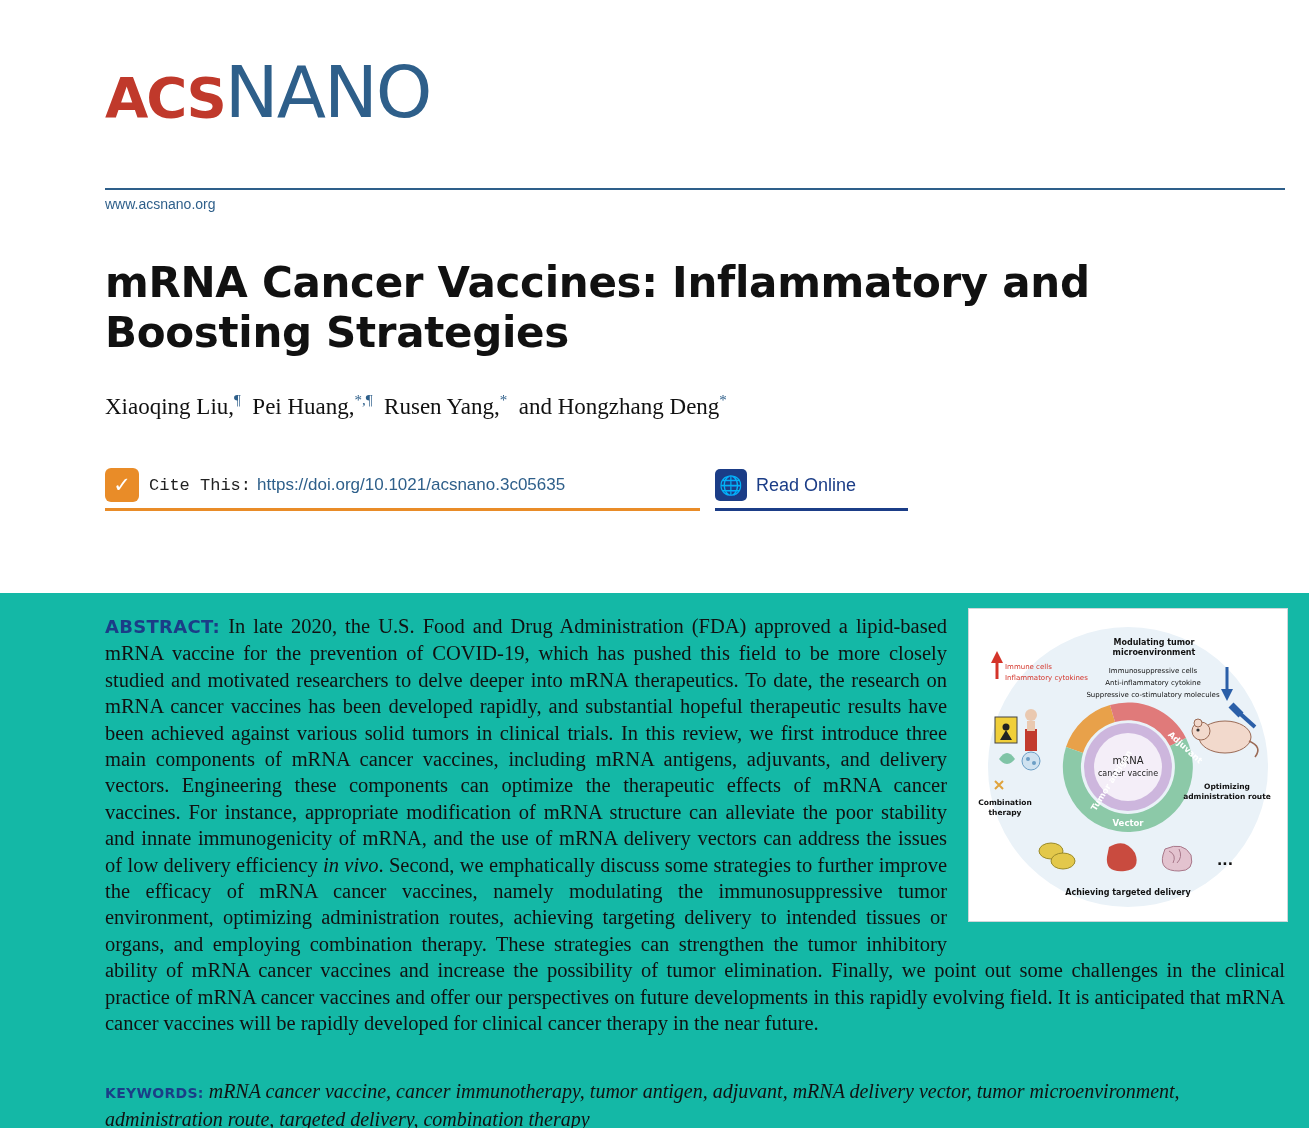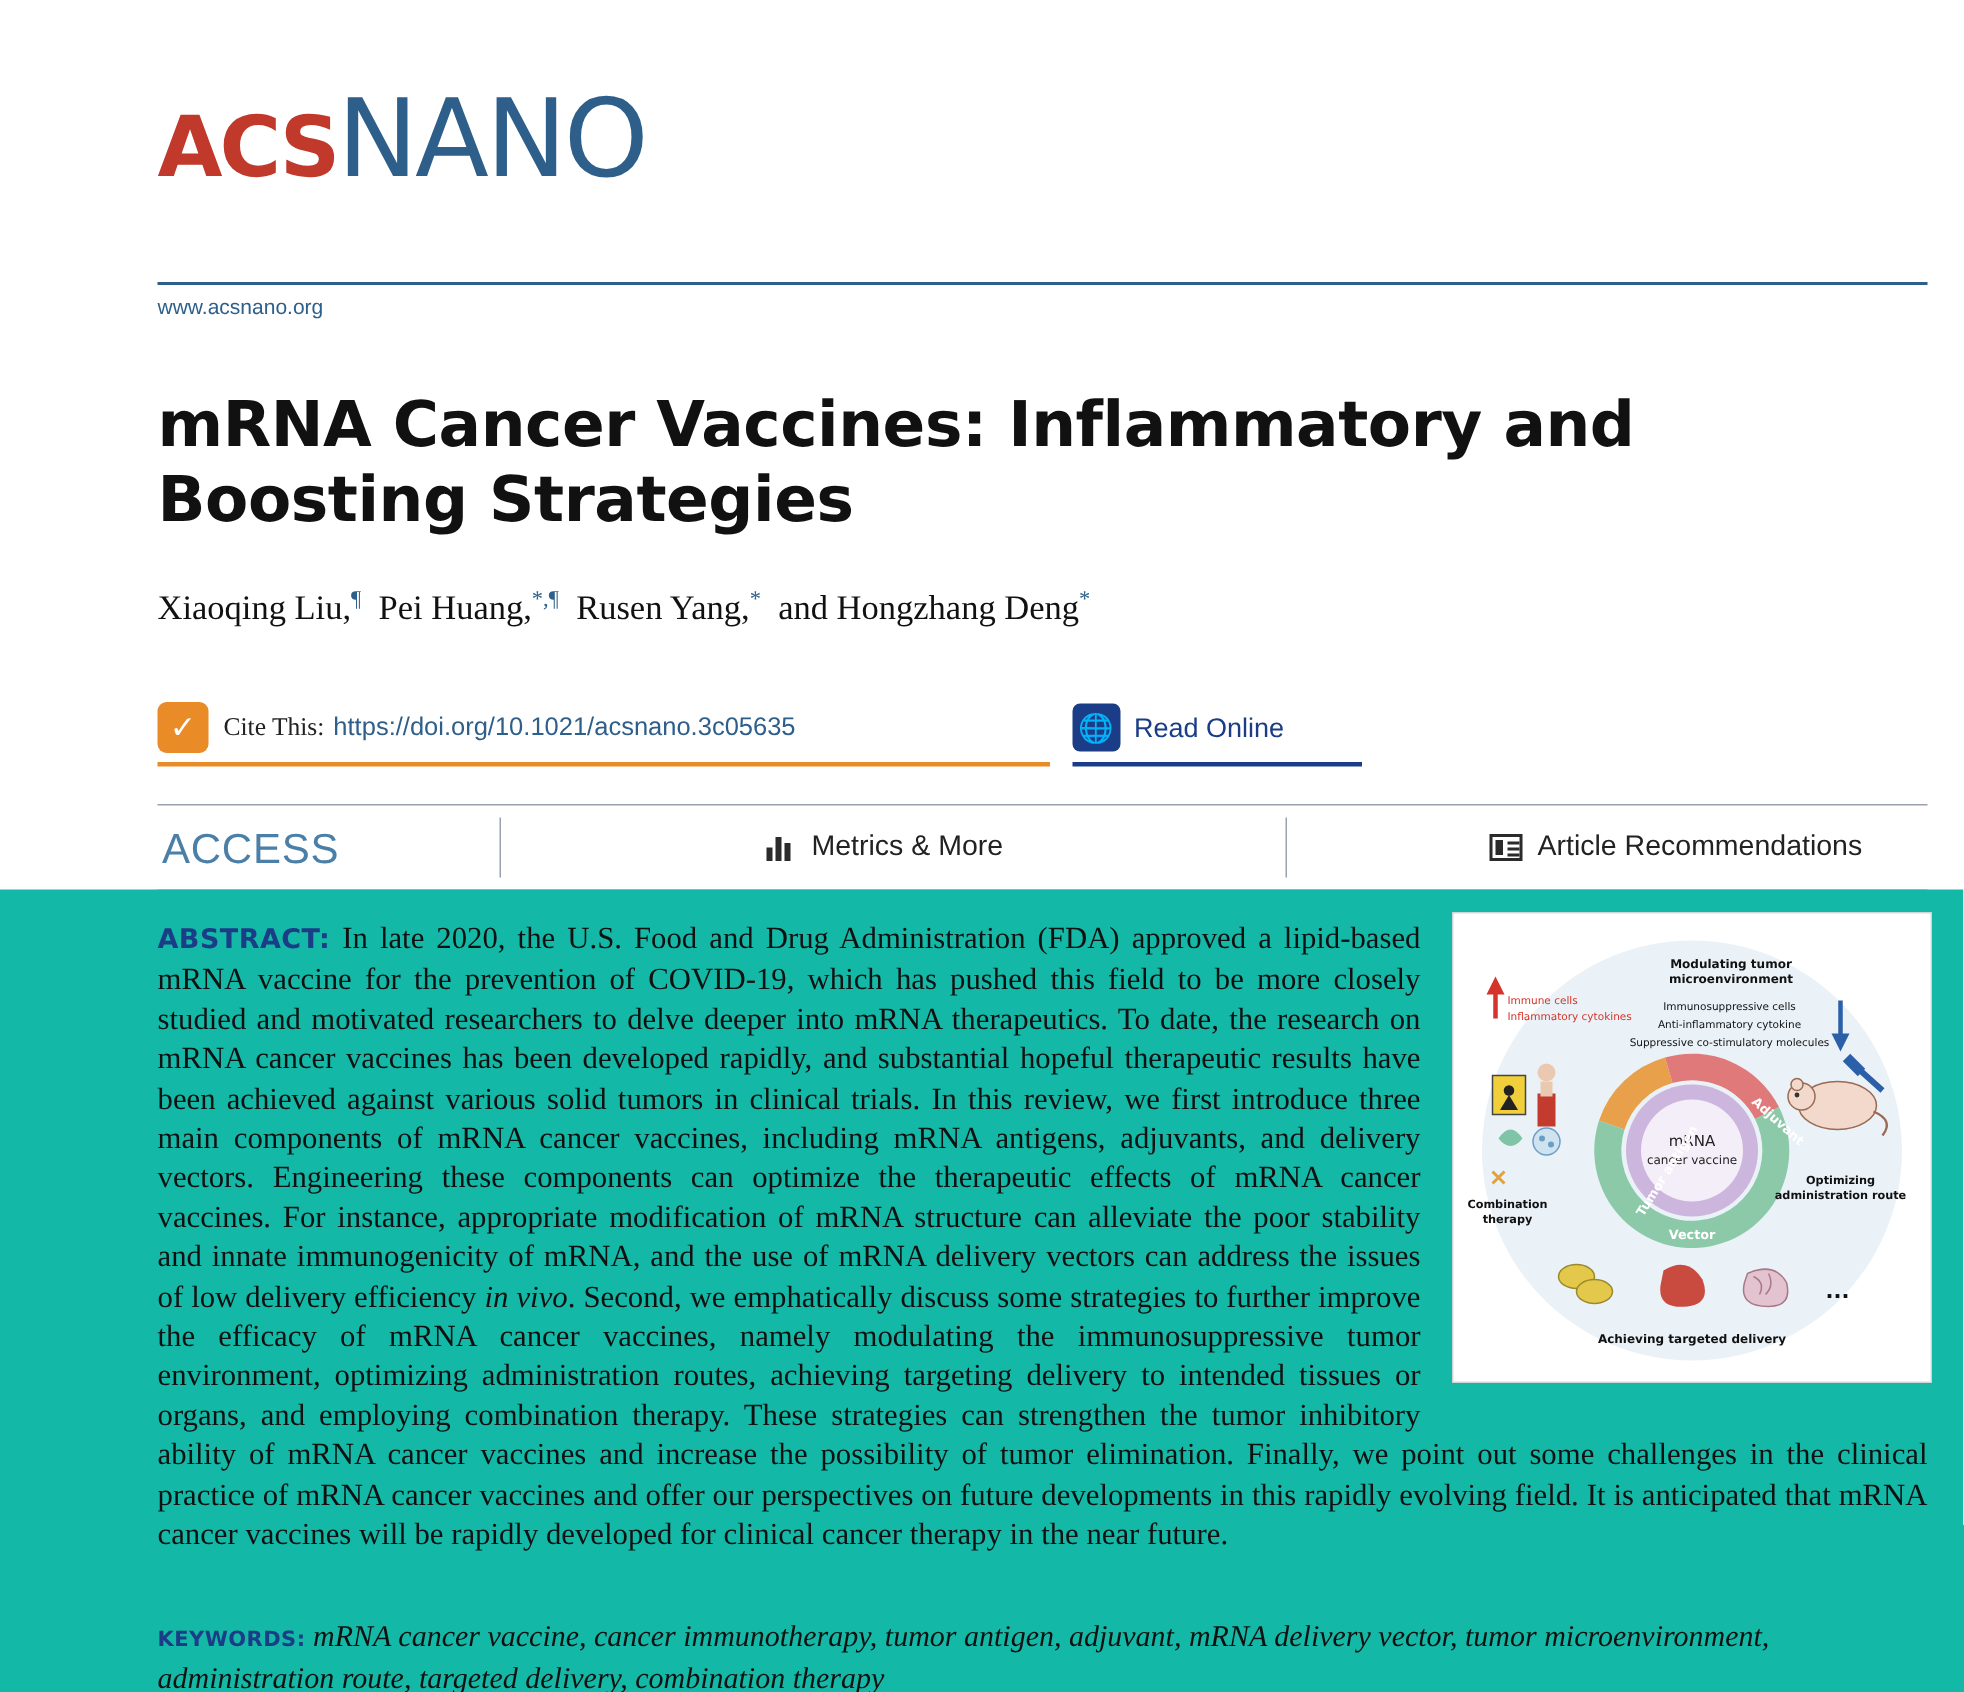--- a/index.html
+++ b/index.html
@@ -122,21 +122,21 @@
     color: #fff;
     font-family: "DejaVu Sans", sans-serif;
     font-size: 21px;
     display: flex;
     align-items: center;
     justify-content: center;
     margin-right: 10px;
     flex: none;
   }
   .cite-label {
-    font-family: Liberation Serif, serif;
+    font-family: Liberation Mono, monospace;
     font-size: 17px;
     color: #222;
     margin-right: 6px;
   }
   .cite-doi {
     font-family: "Liberation Sans", sans-serif;
     font-size: 17px;
     color: #2e5f8a;
   }
   .read-box {
@@ -354,38 +354,20 @@
       <span class="cite-icon">✓</span>
       <span class="cite-label">Cite This:</span>
       <span class="cite-doi">https://doi.org/10.1021/acsnano.3c05635</span>
     </div>
     <div class="read-box">
       <span class="read-icon">🌐</span>
       <span class="read-label">Read Online</span>
     </div>
   </div>
 
-  <div class="access-bar">
-    <span class="access-label">ACCESS</span>
-    <span class="sep sep1"></span>
-    <span class="sep sep2"></span>
-
-    <span class="metrics">
-      <span class="bar-icon">
-          <i></i>
-          <i></i>
-          <i></i>
-        </span>
-      <span>Metrics &amp; More</span>
-    </span>
-    <span class="recs">
-      <span class="doc-icon"></span>
-      <span>Article Recommendations</span>
-    </span>
-  </div>
 
   <div class="abstract-wrap">
     <div class="abstract-text">
       <div class="float-fig"></div>
       <span class="lead">ABSTRACT:</span>
       <span>In late 2020, the U.S. Food and Drug Administration (FDA) approved a lipid-based mRNA vaccine for the prevention of COVID-19, which has pushed this field to be more closely studied and motivated researchers to delve deeper into mRNA therapeutics. To date, the research on mRNA cancer vaccines has been developed rapidly, and substantial hopeful therapeutic results have been achieved against various solid tumors in clinical trials. In this review, we first introduce three main components of mRNA cancer vaccines, including mRNA antigens, adjuvants, and delivery vectors. Engineering these components can optimize the therapeutic effects of mRNA cancer vaccines. For instance, appropriate modification of mRNA structure can alleviate the poor stability and innate immunogenicity of mRNA, and the use of mRNA delivery vectors can address the issues of low delivery efficiency </span><span class="ital">in vivo</span><span>. Second, we emphatically discuss some strategies to further improve the efficacy of mRNA cancer vaccines, namely modulating the immunosuppressive tumor environment, optimizing administration routes, achieving targeting delivery to intended tissues or organs, and employing combination therapy. These strategies can strengthen the tumor inhibitory ability of mRNA cancer vaccines and increase the possibility of tumor elimination. Finally, we point out some challenges in the clinical practice of mRNA cancer vaccines and offer our perspectives on future developments in this rapidly evolving field. It is anticipated that mRNA cancer vaccines will be rapidly developed for clinical cancer therapy in the near future.</span>
     </div>
 
     <div class="keywords">
       <span class="kwlabel">KEYWORDS:</span>

